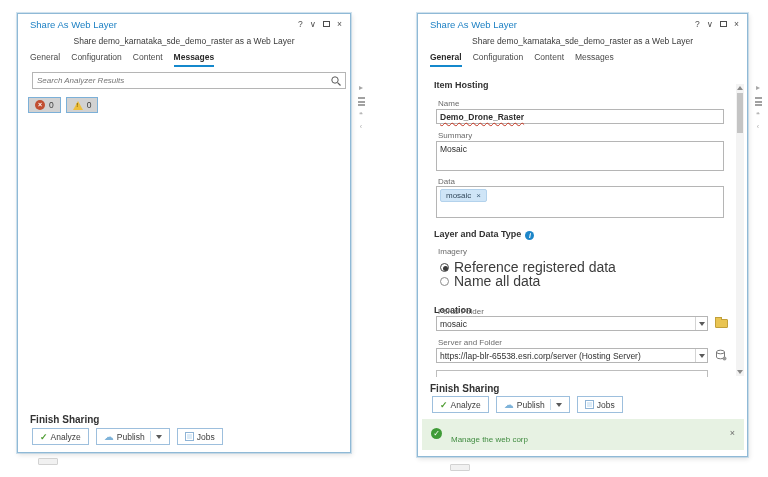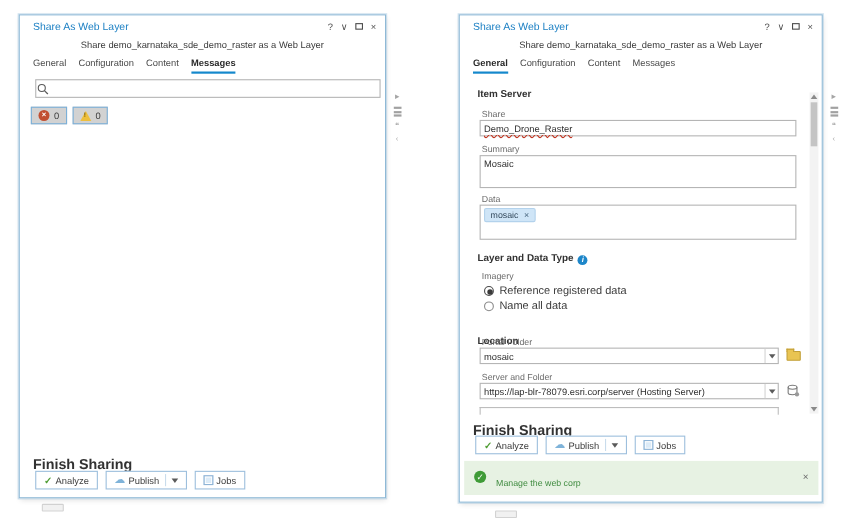--- a/index.html
+++ b/index.html
@@ -40,49 +40,49 @@
     border-bottom:9px solid #edbf3e; position:relative; }
   .warn-tri::after { content:"!"; position:absolute; left:-1.5px; top:1px; font-size:6px;
     color:#7a5a00; font-weight:bold; }
 
   .listbox { position:absolute; left:12px; top:102px; width:315px; height:283px;
     border:1px solid #c6c6c6; background:#fff; }
   .empty-msg { position:absolute; left:0; right:0; top:99px; text-align:center;
     font-size:8px; color:#6e6e6e; }
 
   
-  .finish-heading { position:absolute; font-size:13px; font-weight:bold; color:#323232; }
+  .finish-heading { position:absolute; font-size:10px; font-weight:bold; color:#323232; }
   .btn-row { position:absolute; display:flex; gap:7px; }
   .ui-btn { height:17px; display:flex; align-items:center; gap:3px; padding:0 7px;
     background:#fff; border:1px solid #9dbfdd; font-size:8.5px; color:#3c3c3c; cursor:default; }
   .check-glyph { color:#4c9b2f; font-weight:bold; font-size:9px; }
   .cloud-glyph { color:#7fb3d9; font-size:10px; line-height:10px; }
   .btn-sep { width:1px; height:11px; background:#c9dcec; margin:0 2px; }
   .caret-down { width:0; height:0; border-left:3px solid transparent; border-right:3px solid transparent;
     border-top:4px solid #5a5a5a; }
   .jobs-glyph { width:9px; height:9px; background:#dcebf7; border:1px solid #8fb4d6;
     box-shadow:inset 0 0 0 1px #fff; }
 
   
   .section-heading { position:absolute; left:16px; font-size:9px; font-weight:bold; color:#323232; }
   .field-label { position:absolute; left:20px; font-size:8px; color:#6b6b6b; }
   .textbox { position:absolute; left:18px; width:288px; height:15px; border:1px solid #b5b5b5;
     background:#fff; font-size:8.5px; color:#2f2f2f; display:flex; align-items:center; padding:0 3px; }
   .textarea { position:absolute; left:18px; width:288px; border:1px solid #b5b5b5; background:#fff;
     font-size:8.5px; color:#2f2f2f; padding:2px 3px; }
   .wavy { text-decoration:underline; text-decoration-style:wavy; text-decoration-color:#c3331f;
-    text-decoration-thickness:1px; text-underline-offset:2px; }
+    text-decoration-thickness:1px; text-underline-offset:2px;font-weight:bold; }
   .tag-chip { display:inline-flex; align-items:center; gap:5px; height:13px; padding:0 5px;
     background:#cfe5f7; border:1px solid #b3d2ec; border-radius:2px; font-size:8px; color:#33495c; }
   .tag-x { color:#44617a; font-size:8px; cursor:default; }
   .info-dot { display:inline-block; width:9px; height:9px; border-radius:50%; background:#1d86c9;
     color:#fff; font-size:7px; line-height:9px; text-align:center; font-style:italic;
     vertical-align:-1px; margin-left:4px; font-weight:bold; }
   .radio-row { position:absolute; left:22px; display:flex; align-items:center; gap:5px;
-    font-size:10px; color:#3c3c3c; }
+    font-size:14px; color:#3c3c3c; }
   .radio { width:9px; height:9px; border-radius:50%; border:1px solid #8b8b8b; background:#fff;
     position:relative; }
   .radio.checked { border-color:#4b4b4b; }
   .radio.checked::after { content:""; position:absolute; left:2px; top:2px; width:5px; height:5px;
     border-radius:50%; background:#3a3a3a; }
   .combo { position:absolute; left:18px; width:272px; height:15px; border:1px solid #b5b5b5;
     background:#fff; display:flex; align-items:center; font-size:8.5px; color:#2f2f2f; }
   .combo-value { flex:1; padding:0 3px; white-space:nowrap; overflow:hidden; }
   .combo-btn { width:12px; align-self:stretch; border-left:1px solid #d4d4d4; display:flex;
     align-items:center; justify-content:center; }
@@ -133,20 +133,21 @@
   <div class="subtitle">Share demo_karnataka_sde_demo_raster as a Web Layer</div>
 
   <div class="tabs">
     <span class="tab">General</span>
     <span class="tab">Configuration</span>
     <span class="tab">Content</span>
     <span class="tab active">Messages</span>
   </div>
 
   <div class="searchbox">
+    <input type="text" placeholder="Search Analyzer Results" style="">
     <svg class="search-glyph" viewBox="0 0 12 12">
         <circle cx="5" cy="5" r="3.2" fill="none" stroke="#5a5a5a" stroke-width="1"></circle>
       <line x1="7.6" y1="7.6" x2="10.5" y2="10.5" stroke="#5a5a5a" stroke-width="1.2"></line>
       </svg>
   </div>
 
   <div class="badge-row">
     <div class="badge-btn">
       <span class="err-dot">×</span>
       <span>0</span>
@@ -187,23 +188,23 @@
   </div>
   <div class="subtitle">Share demo_karnataka_sde_demo_raster as a Web Layer</div>
 
   <div class="tabs">
     <span class="tab active">General</span>
     <span class="tab">Configuration</span>
     <span class="tab">Content</span>
     <span class="tab">Messages</span>
   </div>
 
-  <div class="section-heading" style="top:66px;">Item Server</div>
-
-  <div class="field-label" style="top:85px;">Share</div>
+  <div class="section-heading" style="top:66px;">Item Hosting</div>
+
+  <div class="field-label" style="top:85px;">Name</div>
   <div class="textbox" style="top:95px;">
     <span class="wavy">Demo_Drone_Raster</span>
   </div>
 
   <div class="field-label" style="top:117px;">Summary</div>
   <div class="textarea" style="top:127px; height:30px;">
     <span>Mosaic</span>
   </div>
 
   <div class="field-label" style="top:163px;">Data</div>
@@ -233,21 +234,21 @@
   <div class="combo" style="top:302px;">
     <span class="combo-value">mosaic</span>
     <span class="combo-btn">
       <span class="caret-down"></span>
       </span>
   </div>
   <span class="folder-icon" style="left:297px; top:305px;"></span>
 
   <div class="field-label" style="top:324px;">Server and Folder</div>
   <div class="combo" style="top:334px;">
-    <span class="combo-value">https://lap-blr-78079.esri.corp/server (Hosting Server)</span>
+    <span class="combo-value">https://lap-blr-65538.esri.corp/server (Hosting Server)</span>
     <span class="combo-btn">
       <span class="caret-down"></span>
       </span>
   </div>
   <svg class="server-icon" style="left:297px; top:335px;" viewBox="0 0 12 12">
     <ellipse cx="5.5" cy="3" rx="4" ry="1.8" fill="none" stroke="#7a7a7a" stroke-width="1"></ellipse>
     <path d="M1.5 3 v5 a4 1.8 0 0 0 8 0 v-5" fill="none" stroke="#7a7a7a" stroke-width="1"></path>
     <circle cx="9.5" cy="9.5" r="2" fill="#9a9a9a"></circle>
   </svg>
 

